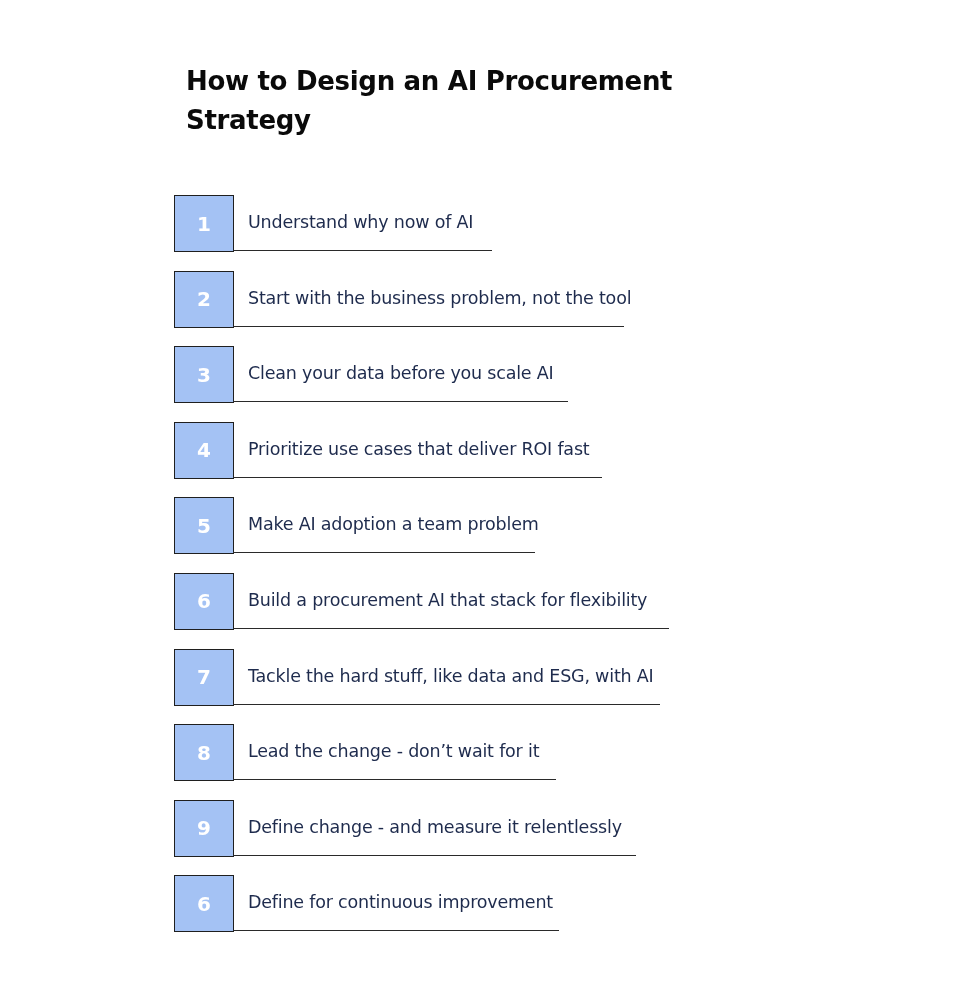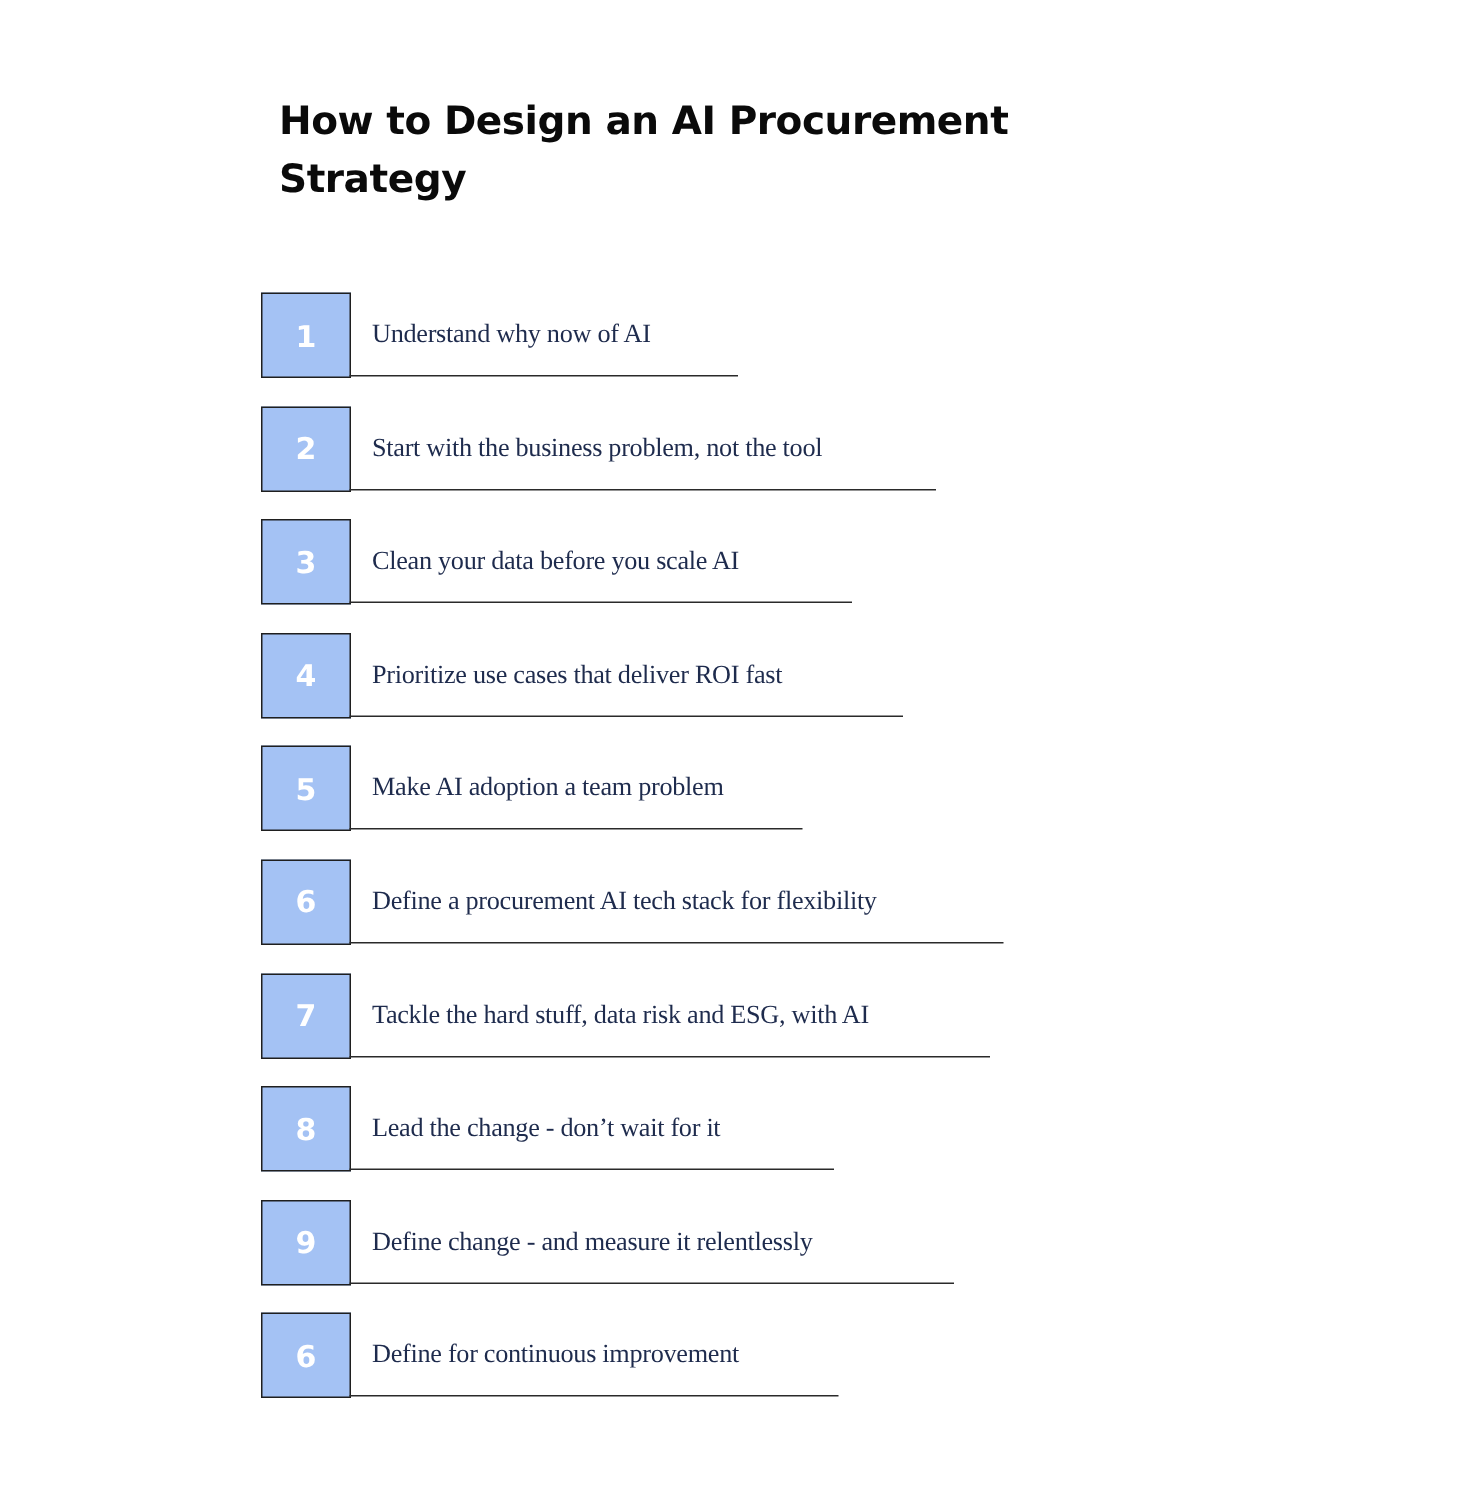--- a/index.html
+++ b/index.html
@@ -8,21 +8,21 @@
   .title { position: absolute; left: 174px; top: 62px; width: 500px;
            font-size: 26px; font-weight: bold; line-height: 39px; color: #0a0a0a;
            letter-spacing: -0.3px; margin-left: 12px; }
   .list { position: absolute; left: 174px; top: 195px; }
   .row { position: relative; height: 57px; margin-bottom: 18.6px; }
   .num { position: absolute; left: 0; top: 0; width: 58px; height: 55px;
          background: #a4c2f4; border: 1px solid #1f1f1f;
          color: #ffffff; font-weight: bold; font-size: 20px;
          display: flex; align-items: center; justify-content: center; box-sizing: content-box; }
   .label { position: absolute; left: 74px; top: 17px; font-size: 17.5px;
-           color: #1e2b4d; white-space: nowrap; letter-spacing: -0.2px; font-family: Liberation Serif, serif; }
+           color: #1e2b4d; white-space: nowrap; letter-spacing: -0.2px; }
   .rule { position: absolute; left: 59px; top: 55px; height: 0;
           border-top: 1.5px solid #2a2a2a; }
 </style>
 </head>
 <body>
 
 <div class="title">How to Design an AI Procurement Strategy</div>
 
 <div class="list">
   <div class="row">
@@ -45,26 +45,26 @@
     <div class="label">Prioritize use cases that deliver ROI fast</div>
     <div class="rule" style="width:369px"></div>
   </div>
   <div class="row">
     <div class="num">5</div>
     <div class="label">Make AI adoption a team problem</div>
     <div class="rule" style="width:302px"></div>
   </div>
   <div class="row">
     <div class="num">6</div>
-    <div class="label">Define a procurement AI tech stack for flexibility</div>
+    <div class="label">Build a procurement AI that stack for flexibility</div>
     <div class="rule" style="width:436px"></div>
   </div>
   <div class="row">
     <div class="num">7</div>
-    <div class="label">Tackle the hard stuff, data risk and ESG, with AI</div>
+    <div class="label">Tackle the hard stuff, like data and ESG, with AI</div>
     <div class="rule" style="width:427px"></div>
   </div>
   <div class="row">
     <div class="num">8</div>
     <div class="label">Lead the change - don’t wait for it</div>
     <div class="rule" style="width:323px"></div>
   </div>
   <div class="row">
     <div class="num">9</div>
     <div class="label">Define change - and measure it relentlessly</div>

